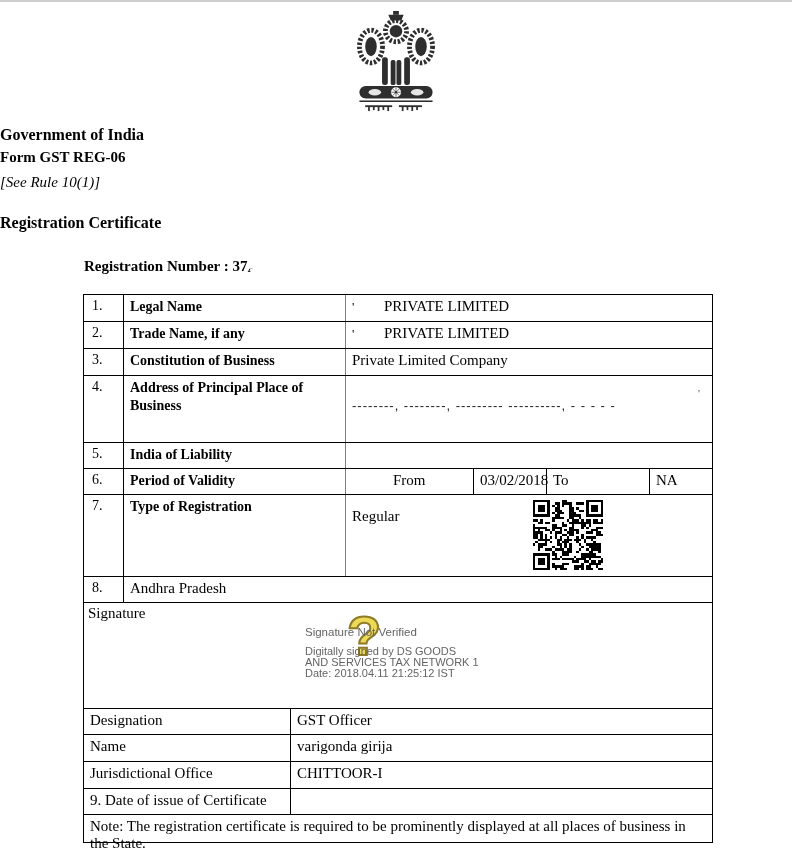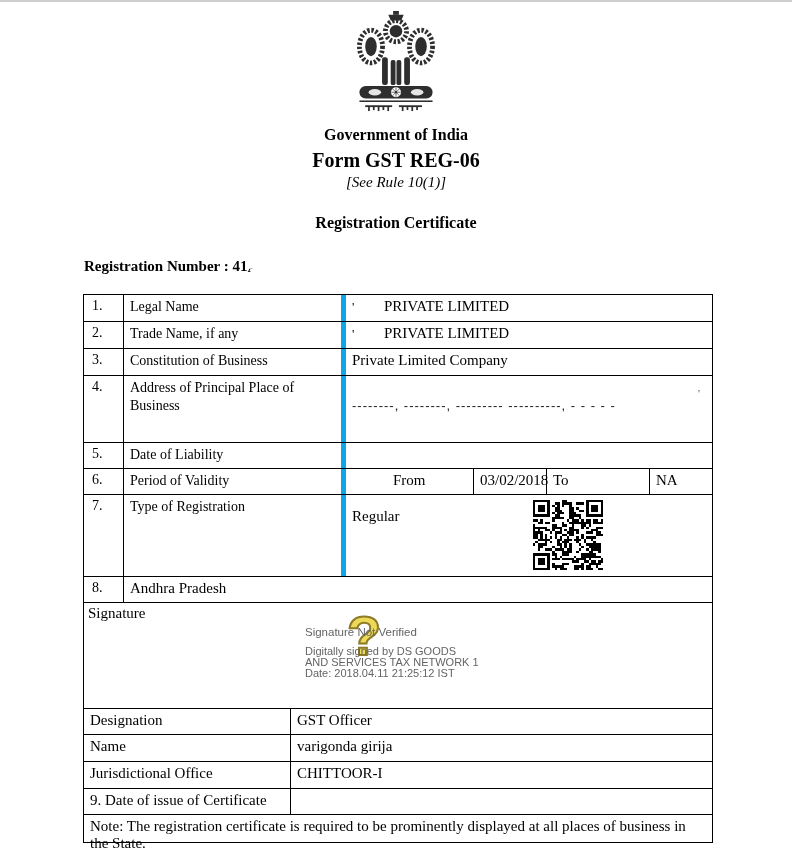--- a/index.html
+++ b/index.html
@@ -1,34 +1,34 @@
 <!DOCTYPE html>
 <html><head>
 <meta charset="utf-8">
 <style>
   html,body{margin:0;padding:0;background:#fff;}
   .page{
     position:relative;width:792px;height:868px;background:#fff;
     font-family:"Liberation Serif",serif;color:#000;overflow:hidden;
     border-top:2px solid #cfcfcf;box-sizing:border-box;
   }
-  .center{position:absolute;left:0;width:100%;text-align:center;}
+  .center{position:absolute;left:0;width:100%;}
   .h-govt{top:124px;font-size:16px;font-weight:bold;}
-  .h-form{top:147px;font-size:20px;font-weight:bold;}
+  .h-form{top:147px;font-size:15px;font-weight:bold;}
   .h-rule{top:172px;font-size:15px;font-style:italic;}
   .h-title{top:212px;font-size:16px;font-weight:bold;}
   .regnum{position:absolute;left:84px;top:256px;font-size:15px;font-weight:bold;}
   .partialA{display:inline-block;font-weight:bold;clip-path:inset(58% 52% 0 0);transform:translateY(1px);}
   .emblem{position:absolute;left:352px;top:8px;width:88px;height:102px;}
 
   .tbl{position:absolute;left:83px;top:292px;width:628px;border:1px solid #000;box-sizing:content-box;}
   .row{display:flex;border-bottom:1px solid #000;box-sizing:border-box;}
   .row:last-child{border-bottom:none;}
   .cn{width:40px;box-sizing:border-box;border-right:1px solid #000;padding:3px 0 0 8px;font-size:14px;}
-  .cl{width:222px;box-sizing:border-box;border-right:5px solid #0ea5e9;padding:3px 4px 0 6px;font-weight:normal;font-size:14px;line-height:1.3;}
+  .cl{width:222px;box-sizing:border-box;border-right:1px solid #0ea5e9;padding:3px 4px 0 6px;font-weight:bold;font-size:14px;line-height:1.3;}
   .cv{flex:1;box-sizing:border-box;padding:3px 6px 0 6px;font-size:15px;position:relative;}
   .cv.flush{padding:0;display:flex;margin-left:41px;}
   .pv{box-sizing:border-box;border-right:1px solid #000;padding:3px 6px 0 6px;font-size:15px;}
   .pv:last-child{border-right:none;}
   .name-prefix{display:inline-block;width:32px;font-size:13px;}
   .addr-redacted{display:block;padding-top:19px;font-size:13px;letter-spacing:1px;color:#1a1a1a;font-family:"Liberation Sans",sans-serif;}
   .addr-mark{position:absolute;top:11px;right:12px;font-size:11px;color:#444;}
   .qr{position:absolute;left:187px;top:5px;width:70px;height:70px;}
   .sigrow{width:100%;position:relative;box-sizing:border-box;padding:2px 0 0 4px;font-size:15px;}
   .sigblock{position:absolute;left:221px;top:13px;width:230px;font-family:"Liberation Sans",sans-serif;color:#646464;}
@@ -90,21 +90,21 @@
     </g>
   </svg>
 
   <div class="center h-govt">Government of India</div>
   <div class="center h-form">Form GST REG-06</div>
   <div class="center h-rule">[See Rule 10(1)]</div>
   <div class="center h-title">Registration Certificate</div>
 
   <div class="regnum">
     <span>Registration Number :</span>
-    <span>41</span><span class="partialA">A</span>
+    <span>37</span><span class="partialA">A</span>
   </div>
 
   <div class="tbl">
 
     <div class="row" style="height:27px">
       <div class="cn">1.</div>
       <div class="cl">Legal Name</div>
       <div class="cv">
         <span class="name-prefix">'</span><span>PRIVATE LIMITED</span>
       </div>
@@ -128,21 +128,21 @@
       <div class="cn">4.</div>
       <div class="cl">Address of Principal Place of Business</div>
       <div class="cv">
         <span class="addr-mark">'</span>
         <span class="addr-redacted">--------, --------, --------- ----------, - - - - -</span>
       </div>
     </div>
 
     <div class="row" style="height:26px">
       <div class="cn">5.</div>
-      <div class="cl">Date of Liability</div>
+      <div class="cl">India of Liability</div>
       <div class="cv"></div>
     </div>
 
     <div class="row" style="height:26px">
       <div class="cn">6.</div>
       <div class="cl">Period of Validity</div>
       <div class="cv flush">
         <div class="pv" style="width:87px">From</div>
         <div class="pv" style="width:73px">03/02/2018</div>
         <div class="pv" style="width:103px">To</div>

